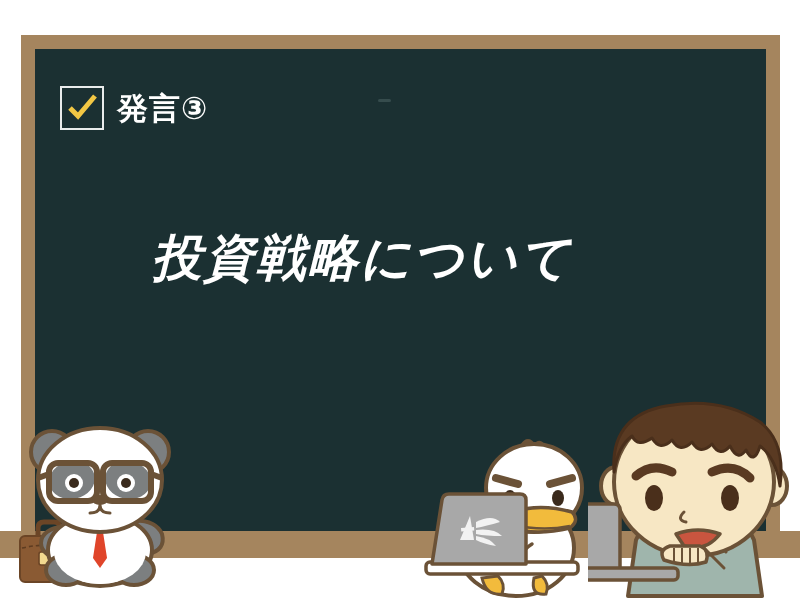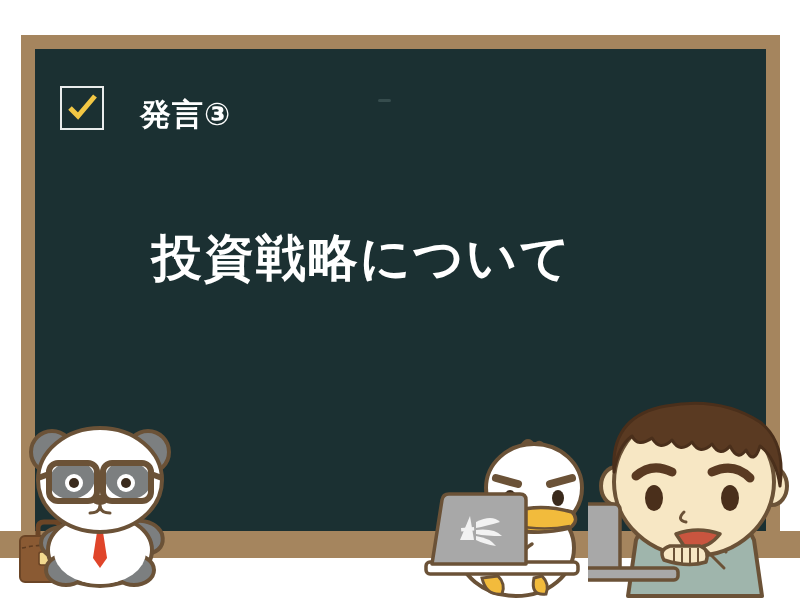--- a/index.html
+++ b/index.html
@@ -48,22 +48,22 @@
     height: 27px;
     background: #a5855e;
   }
 
   
   .header-row {
     position: absolute;
     left: 60px;
     top: 86px;
     display: flex;
-    align-items: flex-end;
-    gap: 36px;
+    align-items: center;
+    gap: 13px;
   }
   .checkbox-box {
     position: relative;
     width: 44px;
     height: 44px;
     border: 2px solid #e9ecec;
     box-sizing: border-box;
     background: transparent;
   }
   .checkbox-box svg { display: block; }
@@ -94,20 +94,21 @@
     left: 0;
     top: 228px;
     width: 724px;
     text-align: center;
     color: #ffffff;
     font-size: 50px;
     font-weight: bold;
     letter-spacing: 2px;
     line-height: 1.2;
     white-space: nowrap;
+    font-style: italic;
   }
 
   
   .char {
     position: absolute;
   }
   .char svg { display: block; }
 
   .char-panda   { left: 8px;   top: 418px; }
   .char-duck    { left: 424px; top: 436px; }

